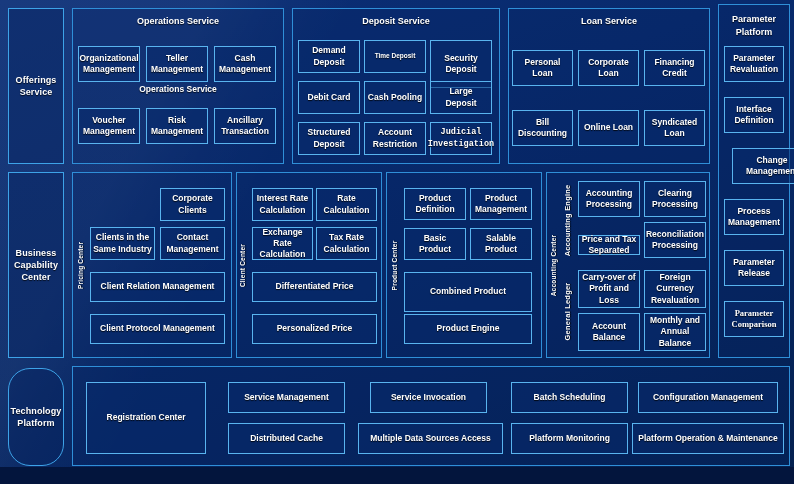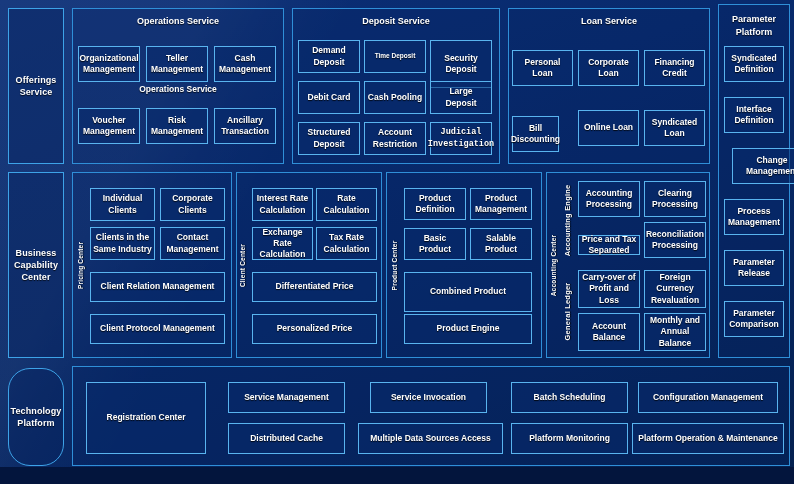--- a/index.html
+++ b/index.html
@@ -159,50 +159,49 @@
   <div class="cell" style="left:298px; top:122px; width:62px; height:33px;">Structured Deposit</div>
   <div class="cell" style="left:364px; top:122px; width:62px; height:33px;">Account Restriction</div>
   <div class="cell" style="left:430px; top:122px; width:62px; height:33px;font-family:Liberation Mono, monospace;">Judicial Investigation</div>
 
   <div class="group" style="left:508px; top:8px; width:202px; height:156px;">
     <div class="group-title">Loan Service</div>
   </div>
   <div class="cell" style="left:512px; top:50px; width:61px; height:36px;">Personal Loan</div>
   <div class="cell" style="left:578px; top:50px; width:61px; height:36px;">Corporate Loan</div>
   <div class="cell" style="left:644px; top:50px; width:61px; height:36px;">Financing Credit</div>
-  <div class="cell" style="left:512px; top:116px; width:47px; height:36px;">Bill Discounting</div>
+  <div class="cell" style="left:512px; top:110px; width:61px; height:36px;">Bill Discounting</div>
   <div class="cell" style="left:578px; top:110px; width:61px; height:36px;">Online Loan</div>
   <div class="cell" style="left:644px; top:110px; width:61px; height:36px;">Syndicated Loan</div>
 
   <div class="group" style="left:718px; top:4px; width:72px; height:354px;">
     <div class="param-title">
       <div>Parameter</div>
       <div>Platform</div>
     </div>
   </div>
-  <div class="cell" style="left:724px; top:46px; width:60px; height:36px;">Syndicated Definition</div>
+  <div class="cell" style="left:724px; top:46px; width:60px; height:36px;">Parameter Revaluation</div>
   <div class="cell" style="left:724px; top:97px; width:60px; height:36px;">Interface Definition</div>
   <div class="cell" style="left:724px; top:148px; width:80px; height:36px;margin-left:8px;">Change Management</div>
   <div class="cell" style="left:724px; top:199px; width:60px; height:36px;">Process Management</div>
   <div class="cell" style="left:724px; top:250px; width:60px; height:36px;">Parameter Release</div>
-  <div class="cell" style="left:724px; top:301px; width:60px; height:36px;">Parameter Comparison</div>
+  <div class="cell" style="left:724px; top:301px; width:60px; height:36px;font-family:Liberation Serif, serif;">Parameter Comparison</div>
 
   <div class="rowlabel" style="left:8px; top:172px; width:56px; height:186px;">
     <div>
       <div>Business</div>
       <div>Capability</div>
       <div>Center</div>
     </div>
   </div>
 
   <div class="group" style="left:72px; top:172px; width:160px; height:186px;"></div>
   <div class="vlabel" style="left:74px; top:172px; width:14px; height:186px;">
     <span>Pricing Center</span>
   </div>
-  <div class="cell" style="left:90px; top:188px; width:65px; height:33px;">Individual Clients</div>
   <div class="cell" style="left:160px; top:188px; width:65px; height:33px;">Corporate Clients</div>
   <div class="cell" style="left:90px; top:227px; width:65px; height:33px;">Clients in the Same Industry</div>
   <div class="cell" style="left:160px; top:227px; width:65px; height:33px;">Contact Management</div>
   <div class="cell" style="left:90px; top:272px; width:135px; height:30px;">Client Relation Management</div>
   <div class="cell" style="left:90px; top:314px; width:135px; height:30px;">Client Protocol Management</div>
 
   <div class="group" style="left:236px; top:172px; width:146px; height:186px;"></div>
   <div class="vlabel" style="left:236px; top:172px; width:14px; height:186px;">
     <span>Client Center</span>
   </div>

